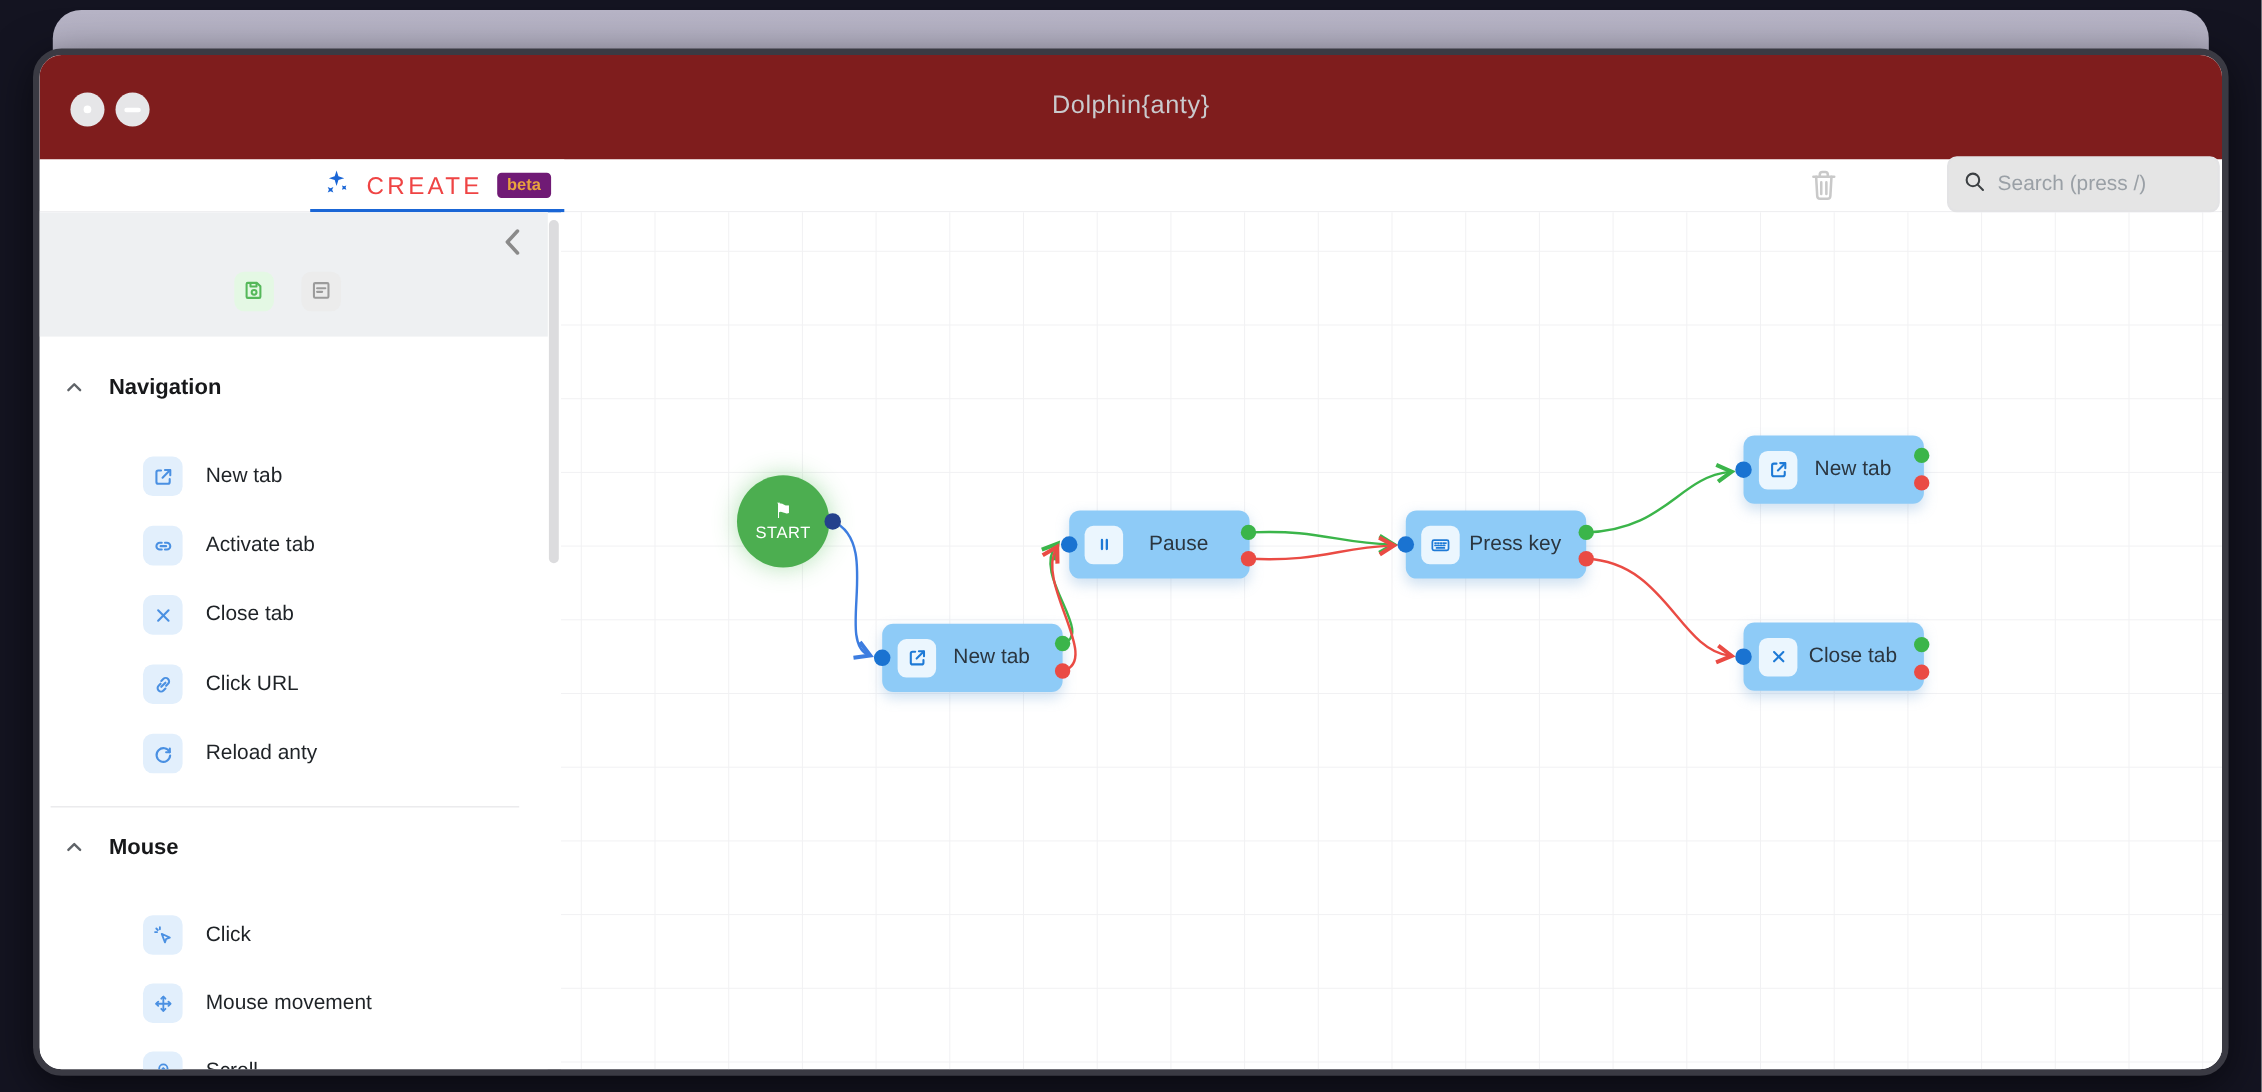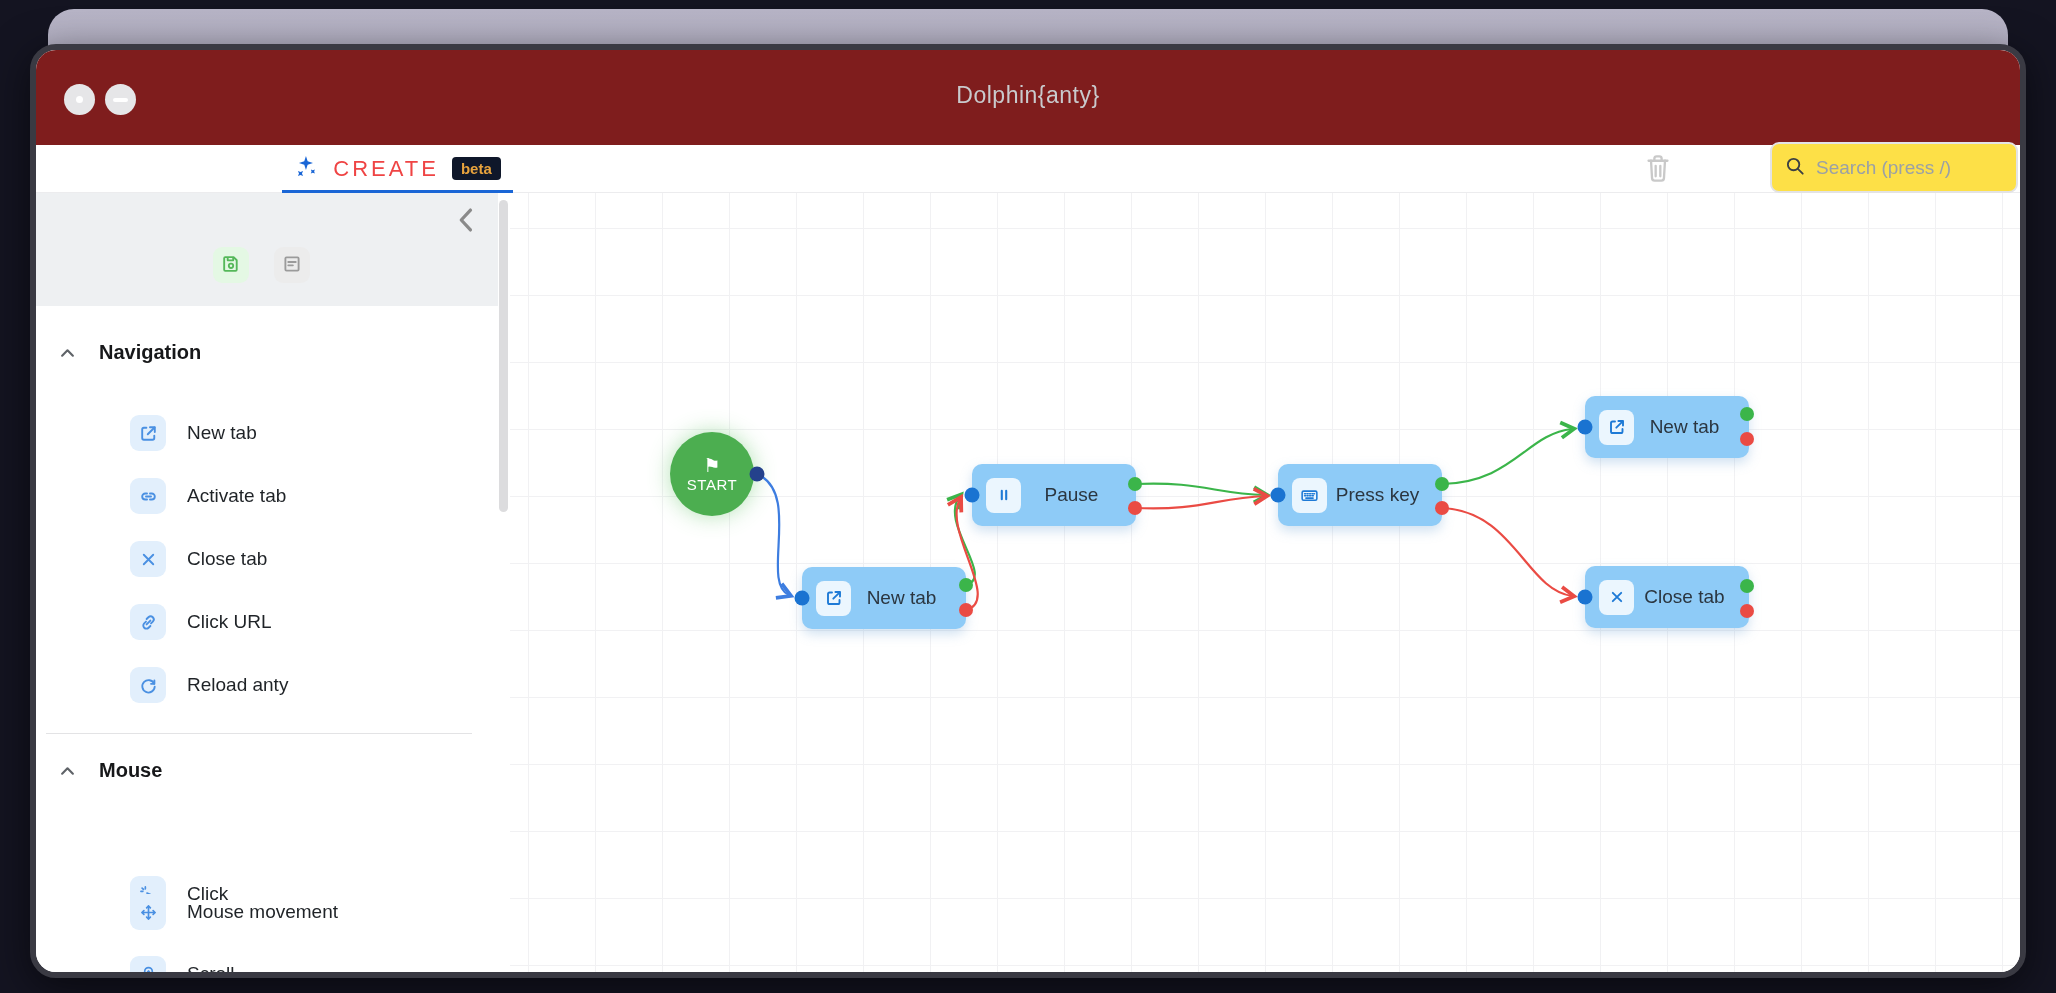--- a/index.html
+++ b/index.html
@@ -47,30 +47,30 @@
     position:absolute; top:0; height:47px; display:flex; align-items:center; cursor:pointer;
   }
   .tab-scenarios { left:0; width:246px; background:#f8f8f9; padding-left:26px; gap:17px; }
   .tab-scenarios .lbl { font-size:17px; font-weight:500; letter-spacing:3px; color:#8f9296; }
   .tab-create { left:246px; width:231px; justify-content:center; gap:13px; background:#fff; }
   .tab-create .lbl { font-size:22px; font-weight:400; letter-spacing:3px; color:#ef4444; }
   .tab-create::after {
     content:""; position:absolute; left:0; right:0; bottom:-1px; height:3px; background:#1a66d6;
   }
   .beta-badge {
-    background:#0f172a; color:#e8a33d; font-size:15px; font-weight:700;
+    background:#701a75; color:#e8a33d; font-size:15px; font-weight:700;
     padding:3px 9px; border-radius:4px;
   }
   .trash-btn {
     position:absolute; left:1604px; top:6px; width:36px; height:36px;
     background:none; border:none; cursor:pointer;
   }
   .search-box {
     position:absolute; left:1734px; top:-3px; width:248px; height:51px;
-    background:#fde047; border:2px solid #e3e3e5; border-radius:9px;
+    background:#e5e5e5; border:2px solid #e3e3e5; border-radius:9px;
     display:flex; align-items:center; padding:0 12px; gap:10px; z-index:5;
   }
   .search-box input {
     border:none; outline:none; flex:1; font-size:19px; color:#3c4043; min-width:0;
     font-family:"Liberation Sans", sans-serif; background:transparent;
   }
   .search-box input::placeholder { color:#9aa0a6; }
   
   .sidebar { position:absolute; left:0; top:143px; width:462px; height:779px; background:#fff; }
   .side-gray {
@@ -267,21 +267,21 @@
 
     <div class="section-head" style="top:566px;">
       <span>
         <svg width="15" height="10" viewBox="0 0 14 9" fill="none" stroke="#5f6368" stroke-width="2" stroke-linecap="round" stroke-linejoin="round">
             <path d="M2 7l5-5 5 5"></path>
           </svg>
       </span>
       <span class="ttl">Mouse</span>
     </div>
 
-    <div class="side-item" style="top:639px;margin-top:44px;">
+    <div class="side-item" style="top:639px;">
       <span class="icon-chip">
         <svg width="21" height="21" viewBox="0 0 20 20" fill="none" stroke="#4a90e2" stroke-width="1.6" stroke-linecap="round" stroke-linejoin="round">
           <path d="M8.6 8.6l7 3.1-3.1 1.1-1.1 3.1-2.8-7.3z" fill="#eaf3fd"></path>
           <path d="M7 4.6V2.8M4.6 7H2.8M5.2 5.2L3.9 3.9"></path>
         </svg>
       </span>
       <span class="lbl">Click</span>
     </div>
 
     <div class="side-item" style="top:701px;">

